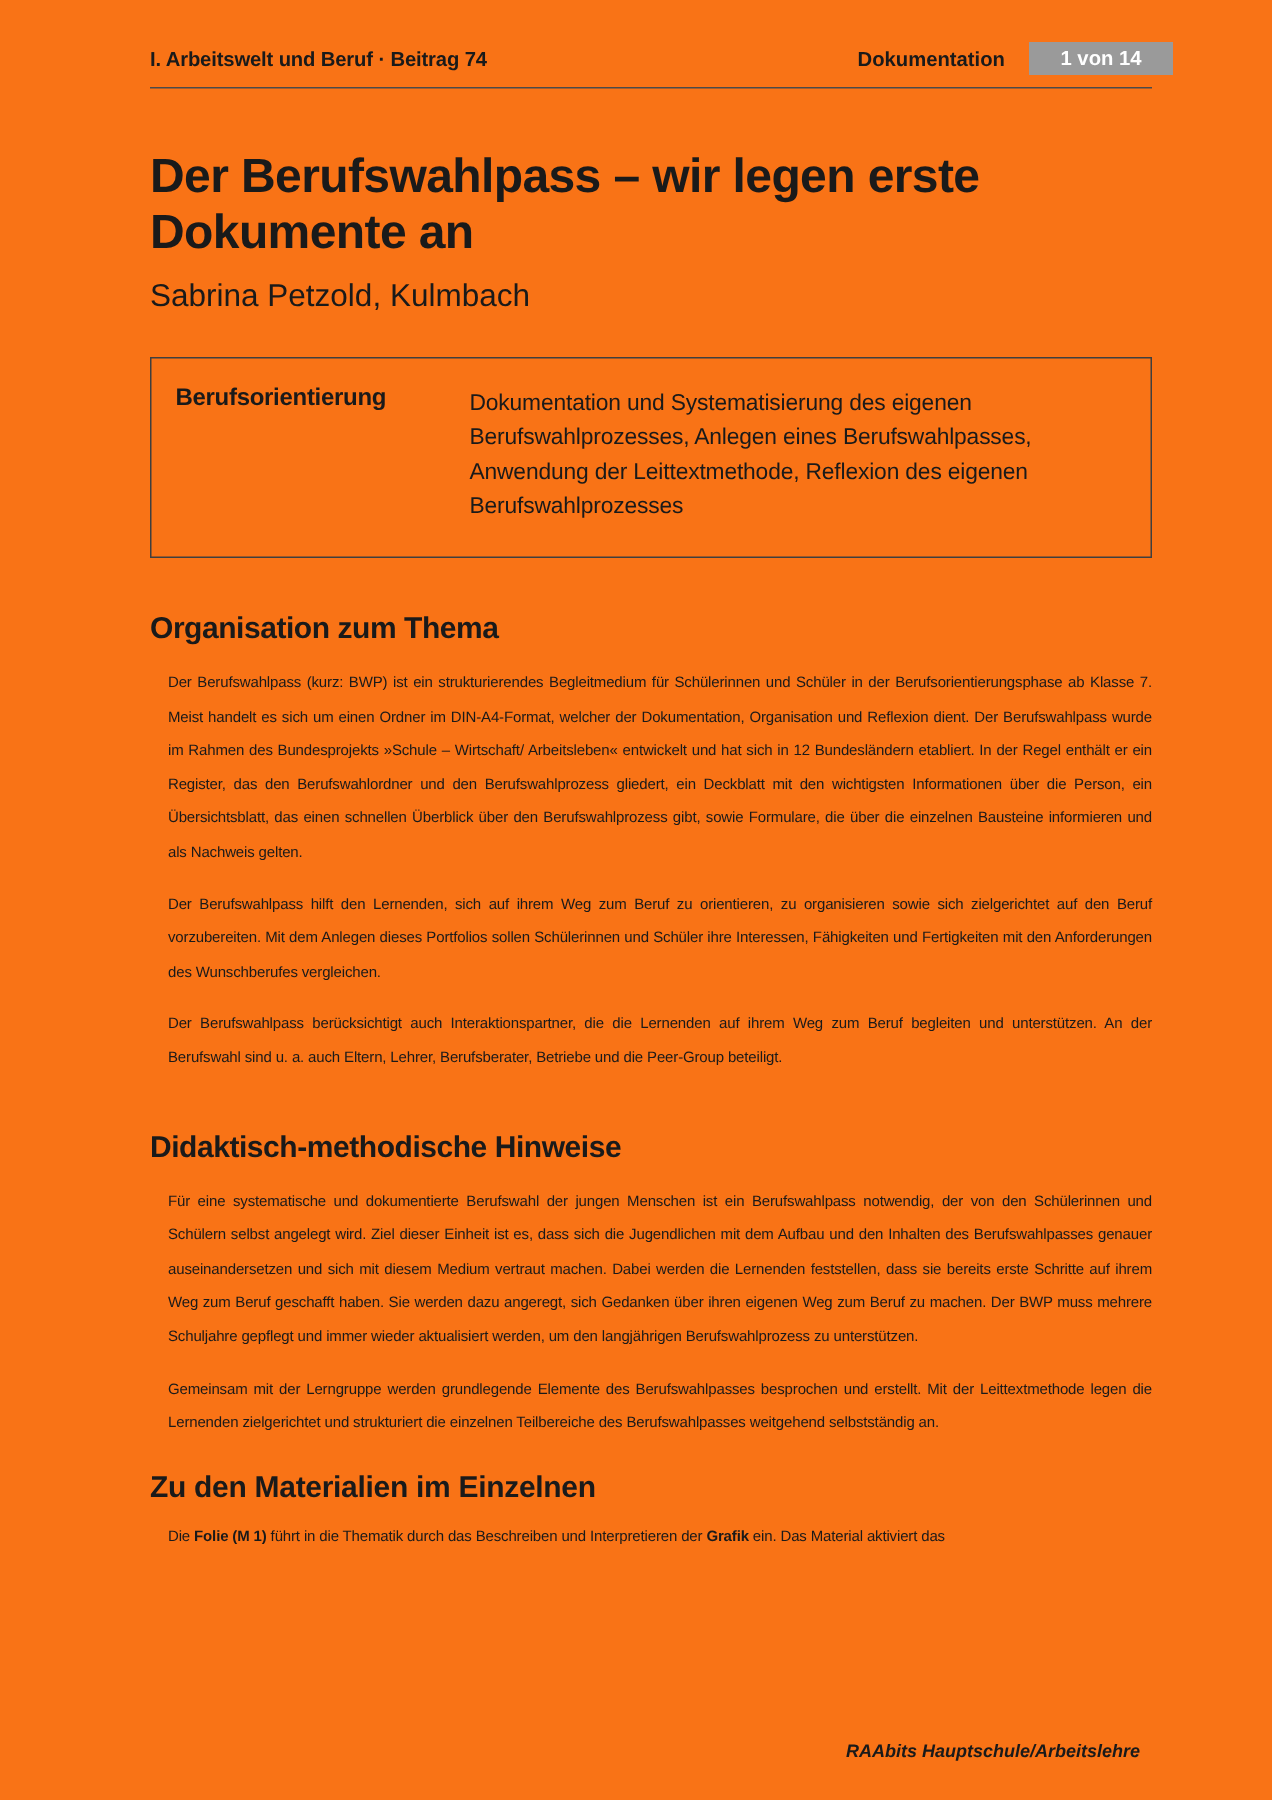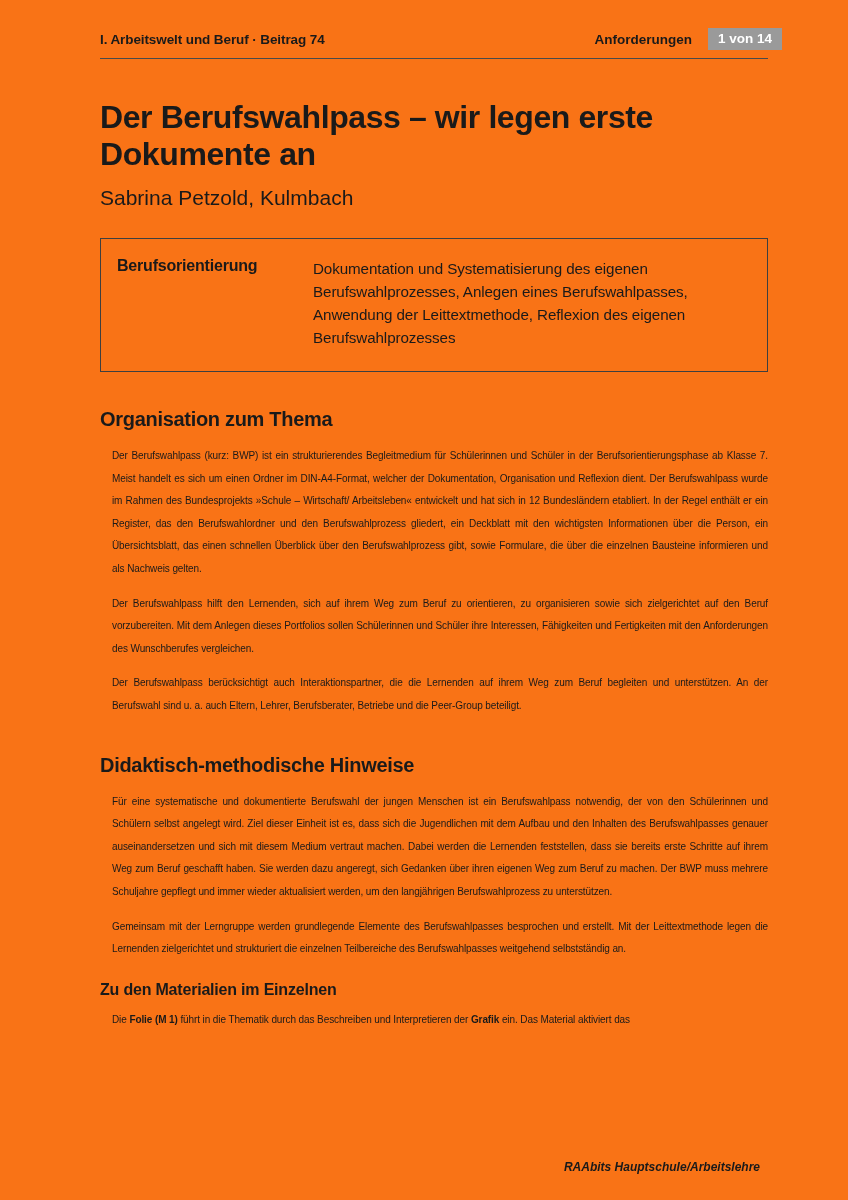--- a/index.html
+++ b/index.html
@@ -41,21 +41,21 @@
     font-weight: bold;
     margin-right: 16px;
   }
   .page-badge {
     display: inline-block;
     background: #9a9a9a;
     color: #ffffff;
     font-size: 13.5px;
     font-weight: bold;
     padding: 3px 0 4px;
-    width: 74px;
+    width: 96px;
     text-align: center;
     margin-right: -14px;
   }
   .header-rule {
     border: none;
     border-top: 1.5px solid #4a4a4a;
     margin: 8px 0 0 0;
   }
   
   h1.doc-title {
@@ -90,21 +90,21 @@
   }
   
   h2.section-heading {
     margin: 36px 0 14px 0;
     font-size: 20px;
     font-weight: bold;
     letter-spacing: -0.3px;
   }
   h3.sub-heading {
     margin: 20px 0 10px 0;
-    font-size: 16px;
+    font-size: 20px;
     font-weight: bold;
     letter-spacing: -0.2px;
   }
   p.body-par {
     margin: 0 0 12px 12px;
     font-size: 10px;
     line-height: 22.6px;
     text-align: justify;
     letter-spacing: -0.1px;
     hyphens: auto;
@@ -122,21 +122,21 @@
 </style>
 </head>
 <body>
 
 <div class="page">
   <div class="content">
 
     <div class="header-row">
       <span class="header-left">I. Arbeitswelt und Beruf · Beitrag 74</span>
       <span class="header-right">
-        <span class="header-topic">Anforderungen</span>
+        <span class="header-topic">Dokumentation</span>
         <span class="page-badge">1 von 14</span>
       </span>
     </div>
     <hr class="header-rule">
 
     <h1 class="doc-title">Der Berufswahlpass – wir legen erste Dokumente an</h1>
     <p class="author">Sabrina Petzold, Kulmbach</p>
 
     <div class="info-box">
       <span class="info-box-label">Berufsorientierung</span>

